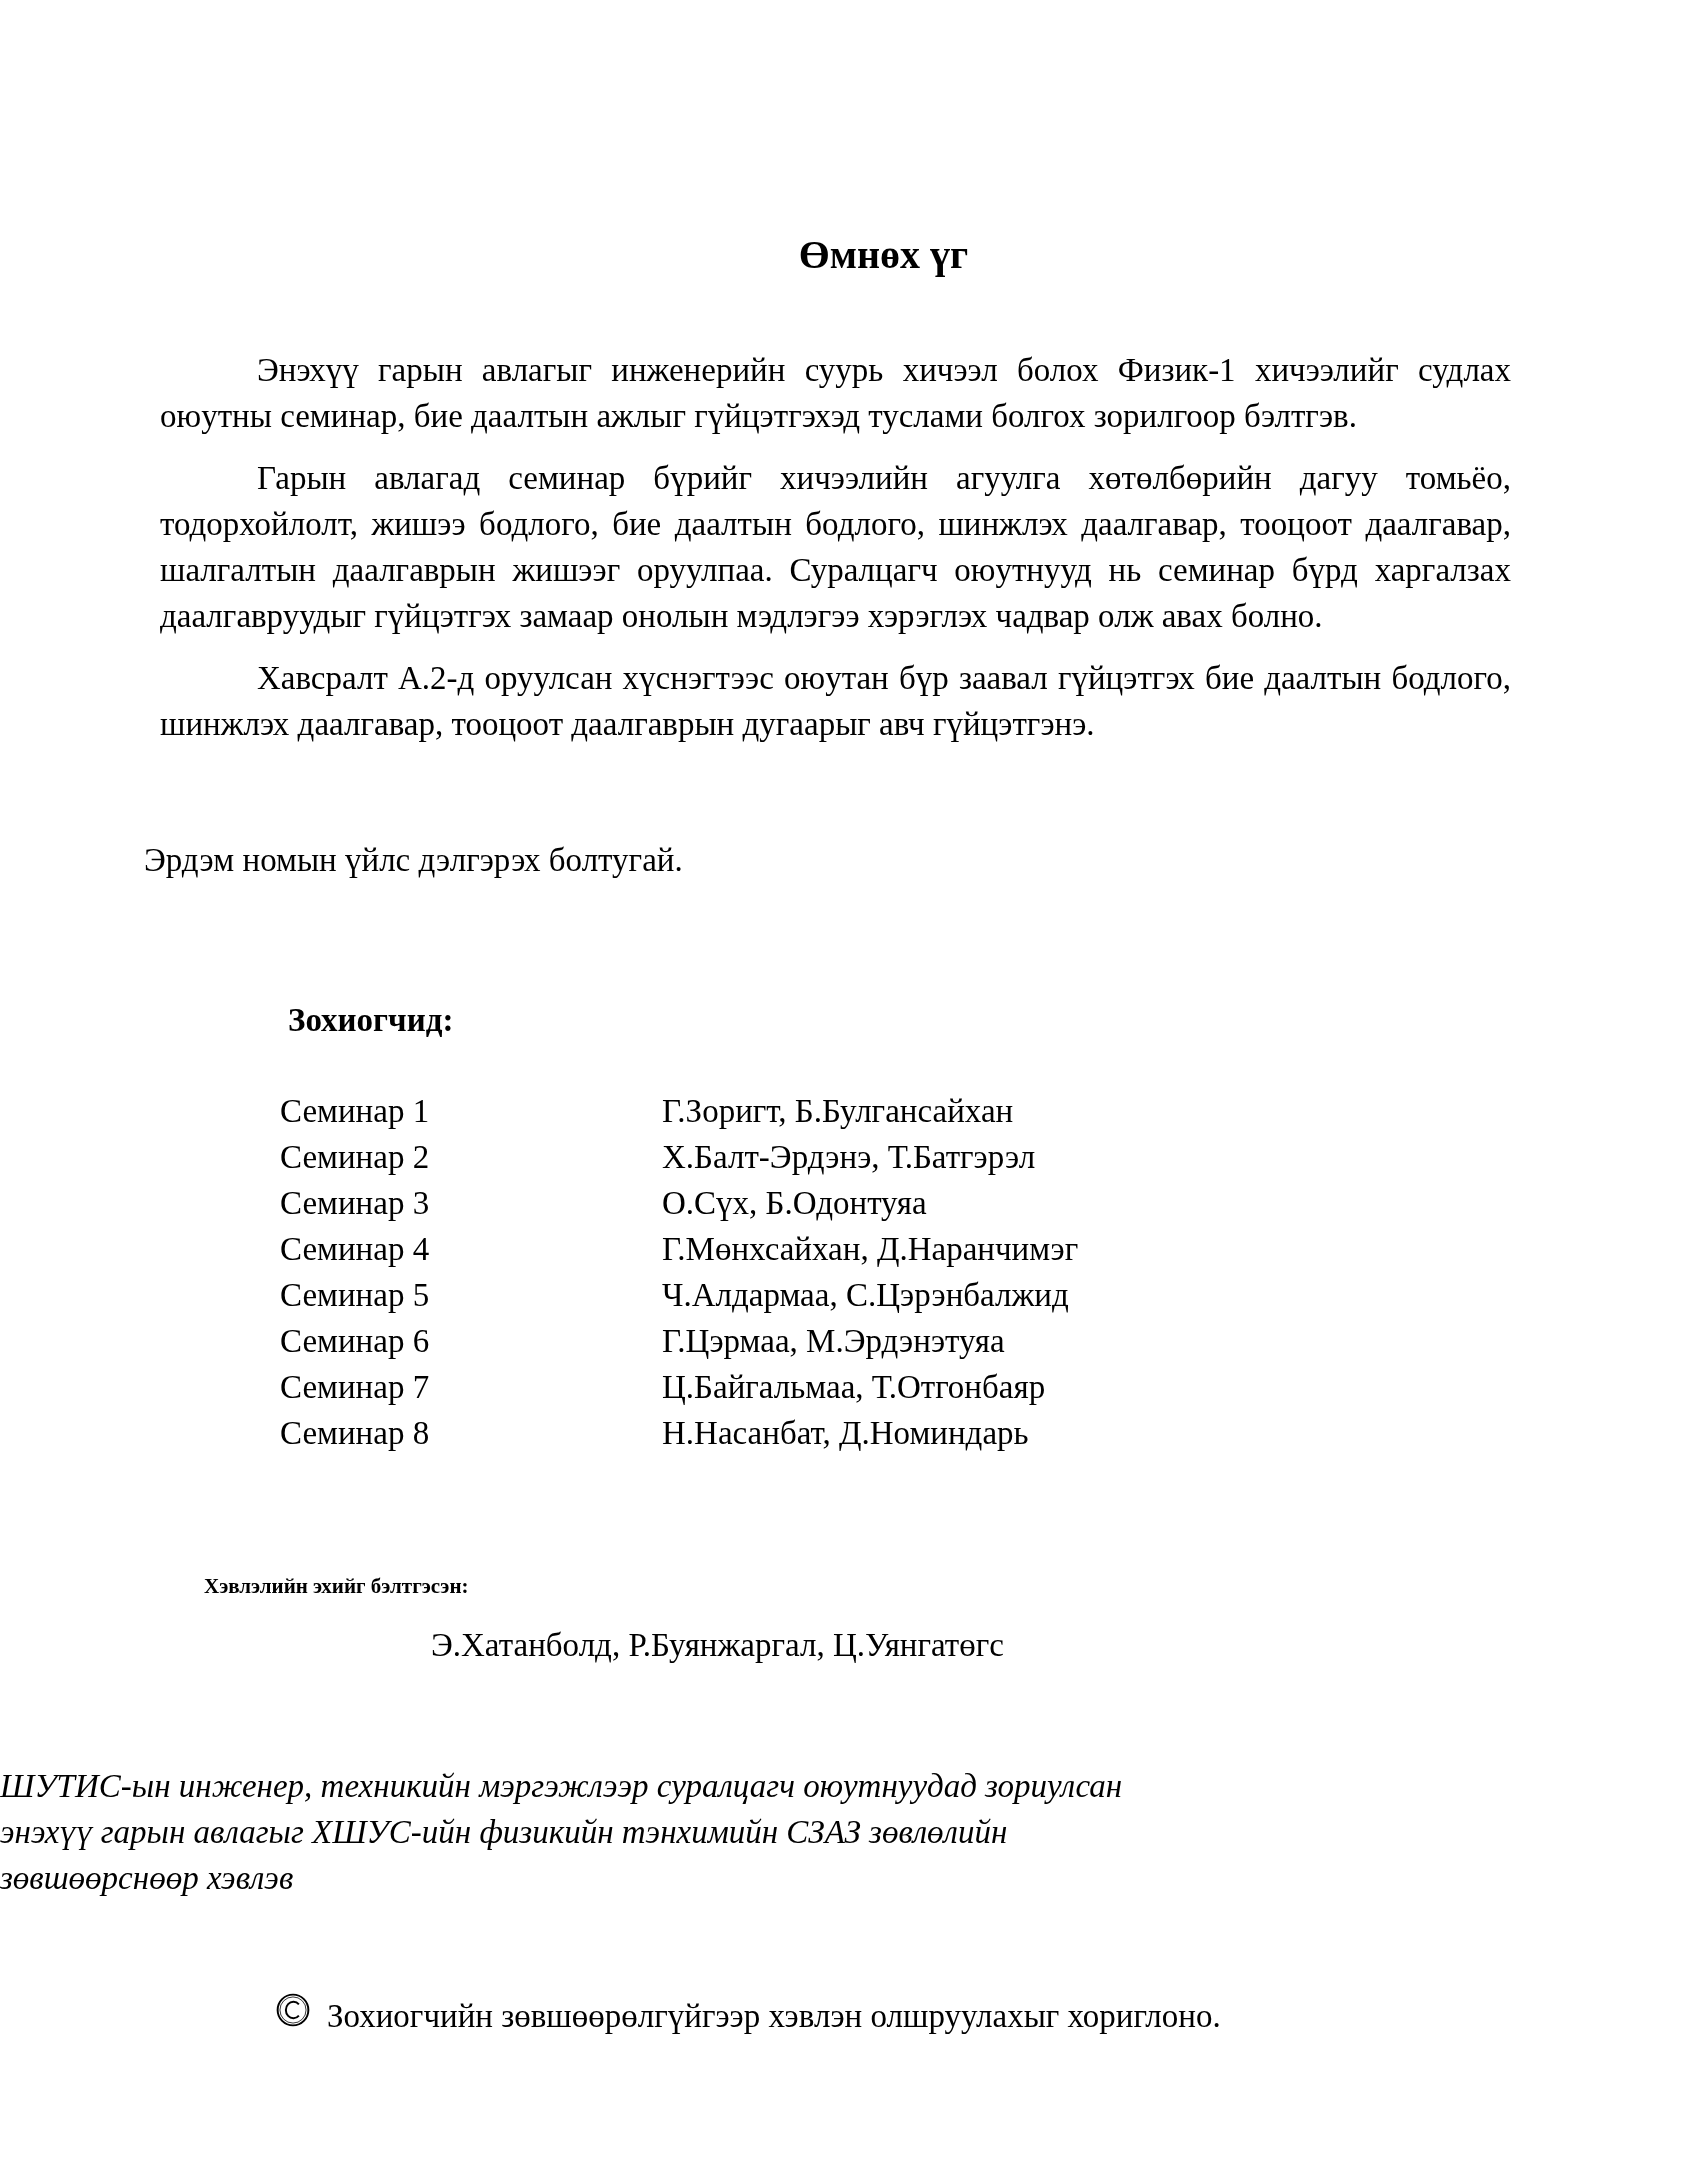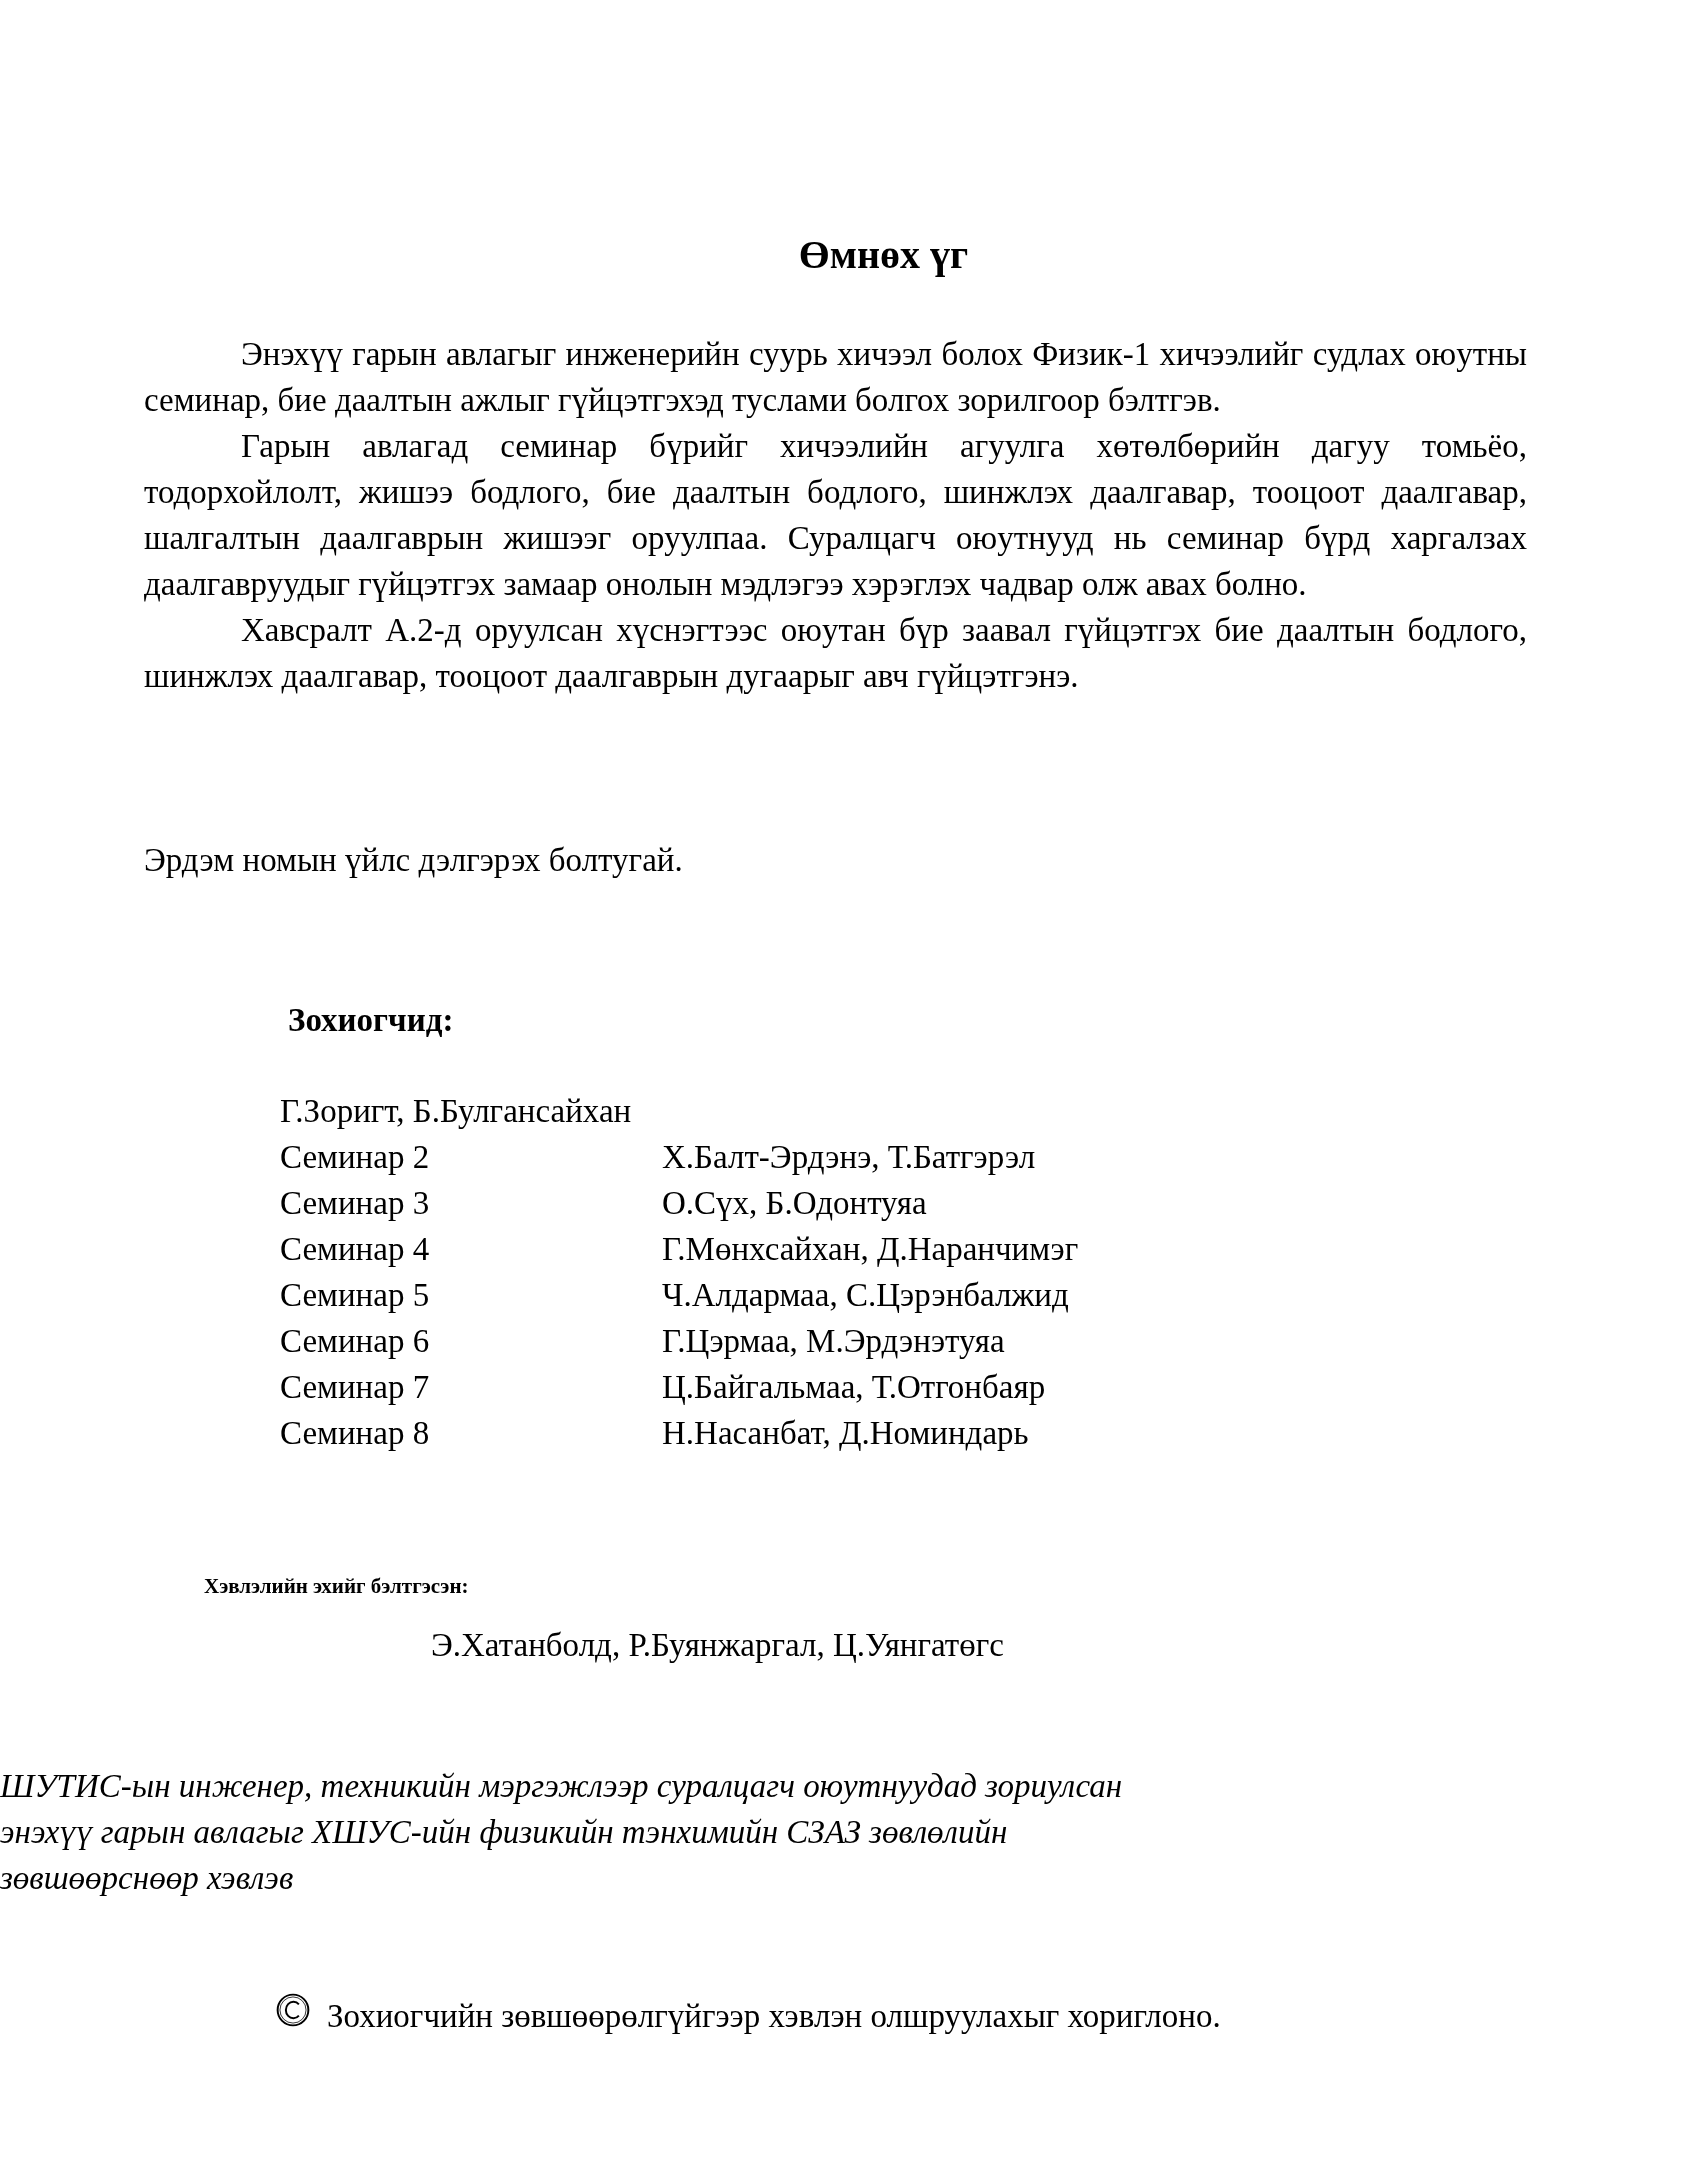--- a/index.html
+++ b/index.html
@@ -9,21 +9,21 @@
     color: #000000;
   }
   .page-title {
     position: absolute; left: 0; width: 1687px; top: 228px;
     text-align: center; font-weight: bold; font-size: 40px; line-height: 53px; padding-left: 40px;
   }
   .body-block {
     position: absolute; left: 144px; width: 1383px; top: 331px;
     font-size: 33px; line-height: 46px;
   }
-  .para { margin: 0; text-align: justify; text-indent: 97px; }
+  .para { margin: 16px; text-align: justify; text-indent: 97px; }
   .closing {
     position: absolute; left: 144px; top: 837px;
     font-size: 33px; line-height: 46px;
   }
   .authors-heading {
     position: absolute; left: 288px; top: 997px;
     font-size: 33px; font-weight: bold; line-height: 46px;
   }
   .authors-table {
     position: absolute; left: 280px; top: 1088px;
@@ -64,20 +64,21 @@
   <p class="para">Гарын авлагад семинар бүрийг хичээлийн агуулга хөтөлбөрийн дагуу томьёо, тодорхойлолт, жишээ бодлого, бие даалтын бодлого, шинжлэх даалгавар, тооцоот даалгавар, шалгалтын даалгаврын жишээг оруулпаа. Суралцагч оюутнууд нь семинар бүрд харгалзах даалгавруудыг гүйцэтгэх замаар онолын мэдлэгээ хэрэглэх чадвар олж авах болно.</p>
   <p class="para">Хавсралт А.2-д оруулсан хүснэгтээс оюутан бүр заавал гүйцэтгэх бие даалтын бодлого, шинжлэх даалгавар, тооцоот даалгаврын дугаарыг авч гүйцэтгэнэ.</p>
 </div>
 
 <div class="closing">Эрдэм номын үйлс дэлгэрэх болтугай.</div>
 
 <div class="authors-heading">Зохиогчид:</div>
 
 <div class="authors-table">
   <div class="author-row">
+    <span class="author-seminar">Семинар 1</span>
     <span class="author-names">Г.Зоригт, Б.Булгансайхан</span>
   </div>
   <div class="author-row">
     <span class="author-seminar">Семинар 2</span>
     <span class="author-names">Х.Балт-Эрдэнэ, Т.Батгэрэл</span>
   </div>
   <div class="author-row">
     <span class="author-seminar">Семинар 3</span>
     <span class="author-names">О.Сүх, Б.Одонтуяа</span>
   </div>

